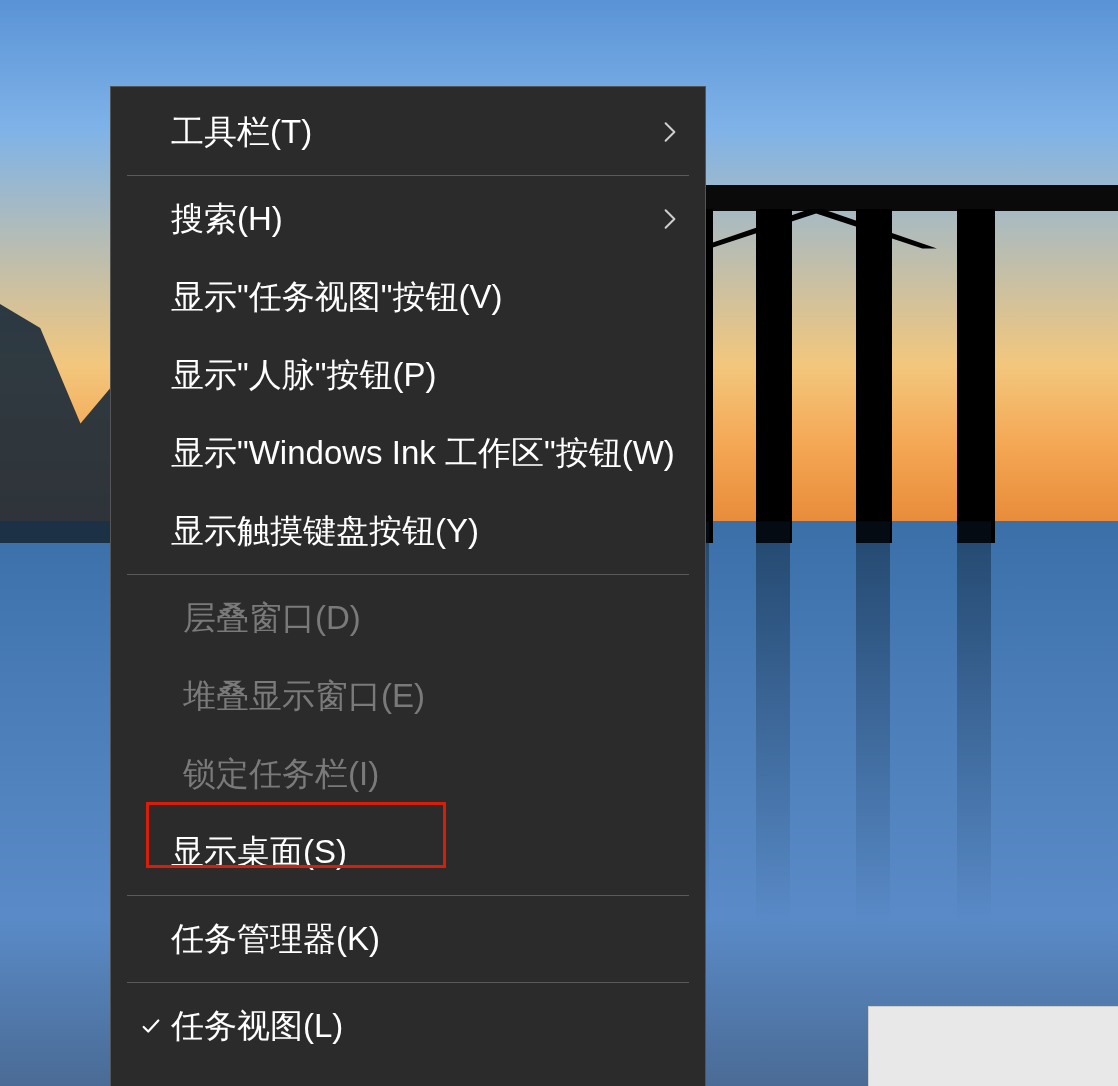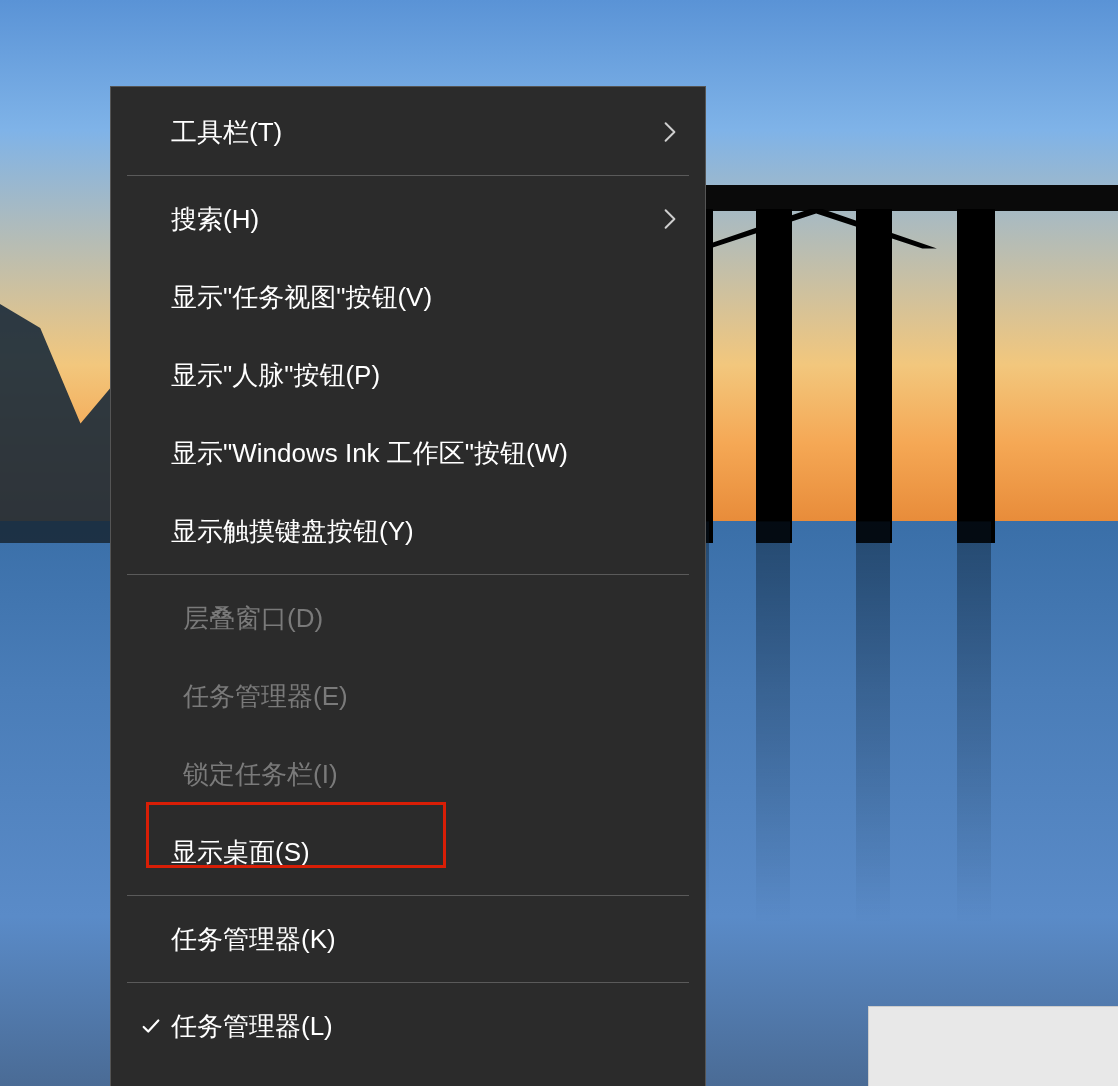--- a/index.html
+++ b/index.html
@@ -103,21 +103,21 @@
       border: 1px solid #555;
       z-index: 10;
       padding: 6px 0;
     }
     .menu-item {
       display: flex;
       align-items: center;
       height: 78px;
       padding: 0 28px 0 20px;
       color: #ffffff;
-      font-size: 26px;
+      font-size: 33px;
       cursor: default;
       position: relative;
     }
     .menu-item .icon-slot {
       width: 40px;
       display: flex;
       align-items: center;
       justify-content: center;
       flex-shrink: 0;
       color: #ffffff;
@@ -228,21 +228,21 @@
       <span class="arrow"></span>
     </div>
     <div class="separator"></div>
     <div class="menu-item disabled">
       <span class="icon-slot"></span>
       <span class="label">层叠窗口(D)</span>
       <span class="arrow"></span>
     </div>
     <div class="menu-item disabled">
       <span class="icon-slot"></span>
-      <span class="label">任务管理器(E)</span>
+      <span class="label">堆叠显示窗口(E)</span>
       <span class="arrow"></span>
     </div>
     <div class="menu-item disabled">
       <span class="icon-slot"></span>
       <span class="label">锁定任务栏(I)</span>
       <span class="arrow"></span>
     </div>
     <div class="menu-item">
       <span class="icon-slot"></span>
       <span class="label">显示桌面(S)</span>
@@ -254,21 +254,21 @@
       <span class="label">任务管理器(K)</span>
       <span class="arrow"></span>
     </div>
     <div class="separator"></div>
     <div class="menu-item">
       <span class="icon-slot">
         <svg width="22" height="22" viewBox="0 0 24 24" fill="none" stroke="currentColor" stroke-width="2.4" stroke-linecap="round" stroke-linejoin="round">
           <polyline points="4 13 9 18 20 6"></polyline>
         </svg>
       </span>
-      <span class="label">任务管理器(L)</span>
+      <span class="label">任务视图(L)</span>
       <span class="arrow"></span>
     </div>
     <div class="menu-item">
       <span class="arrow"></span>
     </div>
   </div>
 
 <div class="highlight"></div>
 
 <div class="notif-box"></div>

